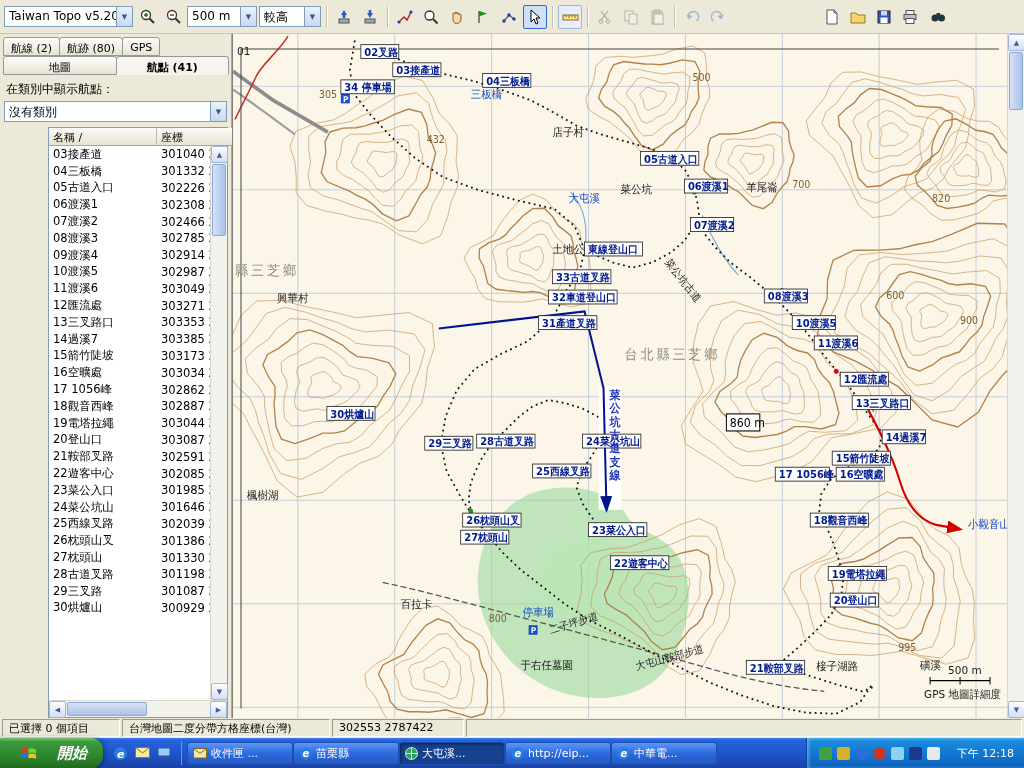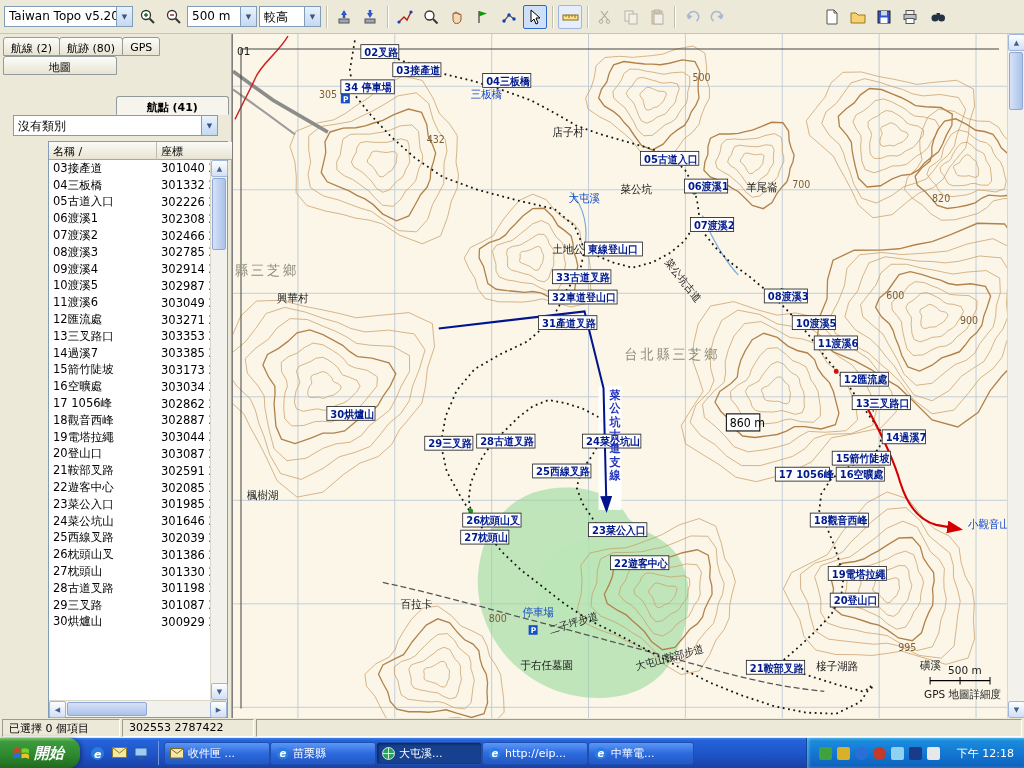--- a/index.html
+++ b/index.html
@@ -29,23 +29,23 @@
 .tb-btn.disabled{opacity:.35;}
 .tb-sep{width:1px;height:22px;background:#c3bfae;box-shadow:1px 0 0 #fff;margin:0 3px;flex:0 0 1px;}
 .sp86{width:86px;flex:0 0 86px;}
 
 
 .main{flex:1;display:flex;min-height:0;}
 .sidebar{width:232px;flex:0 0 232px;display:flex;flex-direction:column;background:#ece9d8;border-right:1px solid #aca899;padding:3px 3px 0 3px;min-height:0;}
 .tabs{display:flex;}
 .tab{height:19px;padding:3px 7px 0;font-size:11px;background:linear-gradient(180deg,#fcfcf9,#e8e4d3);border:1px solid #919b9c;border-bottom:1px solid #919b9c;border-radius:3px 3px 0 0;margin-right:-1px;white-space:nowrap;}
 .tabs.row2 .tab{flex:1;text-align:center;}
-.tab.active{background:#f6f4ec;border-bottom:1px solid #f6f4ec;font-weight:bold;margin-top:40px;}
+.tab.active{background:#f6f4ec;border-bottom:1px solid #f6f4ec;font-weight:bold;}
 .filter-label{font-size:12px;padding:6px 3px 3px;}
-.combo.cat{margin:0 10px 5px;}
+.combo.cat{margin:0 1px 5px;}
 .listbox{flex:1;display:flex;flex-direction:column;border:1px solid #7f9db9;background:#fff;min-height:0;margin-bottom:0;margin-left:45px;}
 .lheader{display:flex;height:18px;flex:0 0 18px;font-size:11px;background:#ece9d8;}
 .hcell{border-right:1px solid #c0bcab;border-bottom:1px solid #aca899;padding:2px 4px 0;background:linear-gradient(180deg,#fbfaf6,#e8e4d3);white-space:nowrap;overflow:hidden;}
 .c-name{width:108px;flex:0 0 108px;}
 .c-coord{width:90px;flex:0 0 90px;}
 .hfill{flex:1;}
 .lmain{flex:1;display:flex;min-height:0;}
 .lrows{flex:1;overflow:hidden;font-size:11.5px;}
 .lrow{display:flex;height:16.8px;align-items:center;white-space:nowrap;}
 .lrow .c-name,.lrow .c-coord{padding:0 4px;overflow:hidden;border:none;background:none;}
@@ -78,21 +78,21 @@
 .statusbar{height:36px;flex:0 0 19px;display:flex;background:#ece9d8;font-size:11px;align-items:stretch;gap:2px;padding:1px 2px;}
 .pane{border:1px solid;border-color:#9d9a8b #fff #fff #9d9a8b;padding:1px 6px 0;white-space:nowrap;overflow:hidden;}
 .p1{width:118px;flex:0 0 118px;}
 .p2{width:208px;flex:0 0 208px;}
 .p3{width:132px;flex:0 0 132px;}
 .pf{flex:1;}
 
 
 .taskbar{height:30px;flex:0 0 30px;display:flex;align-items:center;
  background:linear-gradient(180deg,#3a80e8 0%,#2663da 8%,#1e54c8 55%,#1941a5 100%);}
-.startbtn{height:30px;display:flex;align-items:center;gap:4px;padding:0 16px 0 13px;color:#fff;font-weight:bold;font-style:italic;font-size:15px;
+.startbtn{height:30px;display:flex;align-items:center;gap:20px;padding:0 16px 0 20px;color:#fff;font-weight:bold;font-style:italic;font-size:15px;
  background:linear-gradient(180deg,#7cc268 0%,#3d9a3d 12%,#2f8a2f 55%,#1f6b1f 100%);border-radius:0 12px 12px 0;box-shadow:2px 0 4px rgba(0,0,0,.35);text-align:right;}
 .qlaunch{display:flex;align-items:center;gap:4px;padding:0 8px;border-right:1px solid #6f96e0;height:24px;}
 .qlicon{width:18px;height:18px;display:flex;align-items:center;justify-content:center;}
 .tasks{flex:1;display:flex;padding:0 5px;overflow:hidden;}
 .task{width:106px;flex:0 0 106px;height:23px;display:flex;align-items:center;gap:4px;padding:0 5px;border-radius:3px;color:#fff;font-size:11px;
  background:linear-gradient(180deg,#5b97f5,#2c6ade 50%,#2258c2);border:1px solid #1e4fae;white-space:nowrap;overflow:hidden;}
 .task.active{background:#17418f;box-shadow:inset 1px 1px 3px rgba(0,0,0,.5);}
 .tray{height:30px;display:flex;align-items:center;gap:5px;padding:0 10px 0 12px;color:#fff;font-size:11px;
  background:linear-gradient(180deg,#2ea6e8 0%,#1b8bdc 10%,#1173cf 60%,#0e5fb8 100%);border-left:1px solid #0a4a97;box-shadow:inset 2px 0 3px rgba(255,255,255,.3);}
 .trayicon{width:13px;height:13px;border-radius:2px;display:block;}
@@ -264,20 +264,21 @@
     <div class="sidebar">
       <div class="tabs row1">
         <div class="tab">航線 (2)</div>
         <div class="tab">航跡 (80)</div>
         <div class="tab">GPS</div>
       </div>
       <div class="tabs row2">
         <div class="tab">地圖</div>
         <div class="tab active">航點 (41)</div>
       </div>
+      <div class="filter-label">在類別中顯示航點：</div>
       <div class="combo cat">
         <span class="cv">沒有類別</span>
           <span class="ca">▼</span>
       </div>
       <div class="listbox">
         <div class="lheader">
           <span class="hcell c-name">名稱 /</span>
           <span class="hcell c-coord">座標</span>
           <span class="hcell hfill"></span>
         </div>
@@ -744,20 +745,21 @@
         <div class="sb-trackv">
             <div class="sb-thumbv" style="height:58px"></div>
           </div>
         <div class="sb-btn">▼</div>
       </div>
     </div>
   </div>
 
   <div class="statusbar">
     <span class="pane p1">已選擇 0 個項目</span>
+    <span class="pane p2">台灣地圖二度分帶方格座標(台灣)</span>
     <span class="pane p3">302553 2787422</span>
     <span class="pane pf"></span>
   </div>
 
   <div class="taskbar">
     <div class="startbtn">
       <svg width="17" height="17" viewBox="0 0 16 16">
         <path d="M1 4 C3 2.5 5 2.5 7 3.5 V7.5 C5 6.5 3 6.5 1 8 Z" fill="#e23a2a"></path>
         <path d="M8 3.7 C10 2.7 12.5 2.7 15 4.2 V8.2 C12.5 6.7 10 6.7 8 7.7 Z" fill="#7ad12f"></path>
         <path d="M1 9 C3 7.5 5 7.5 7 8.5 V12.5 C5 11.5 3 11.5 1 13 Z" fill="#2a6fe2"></path>

